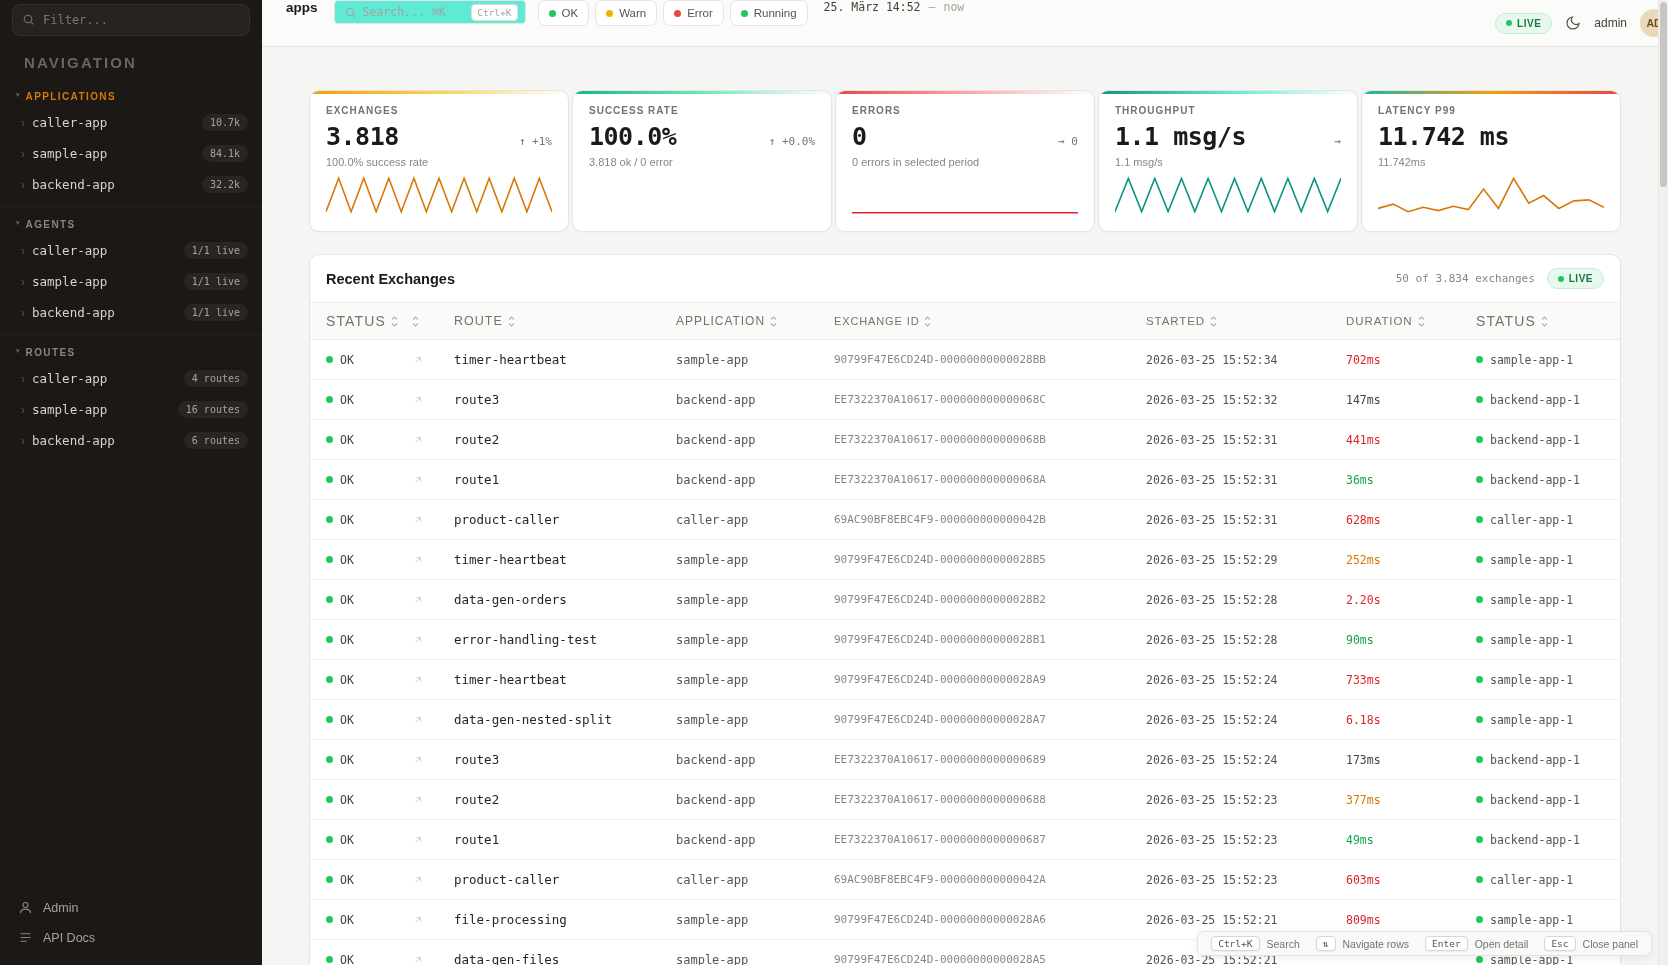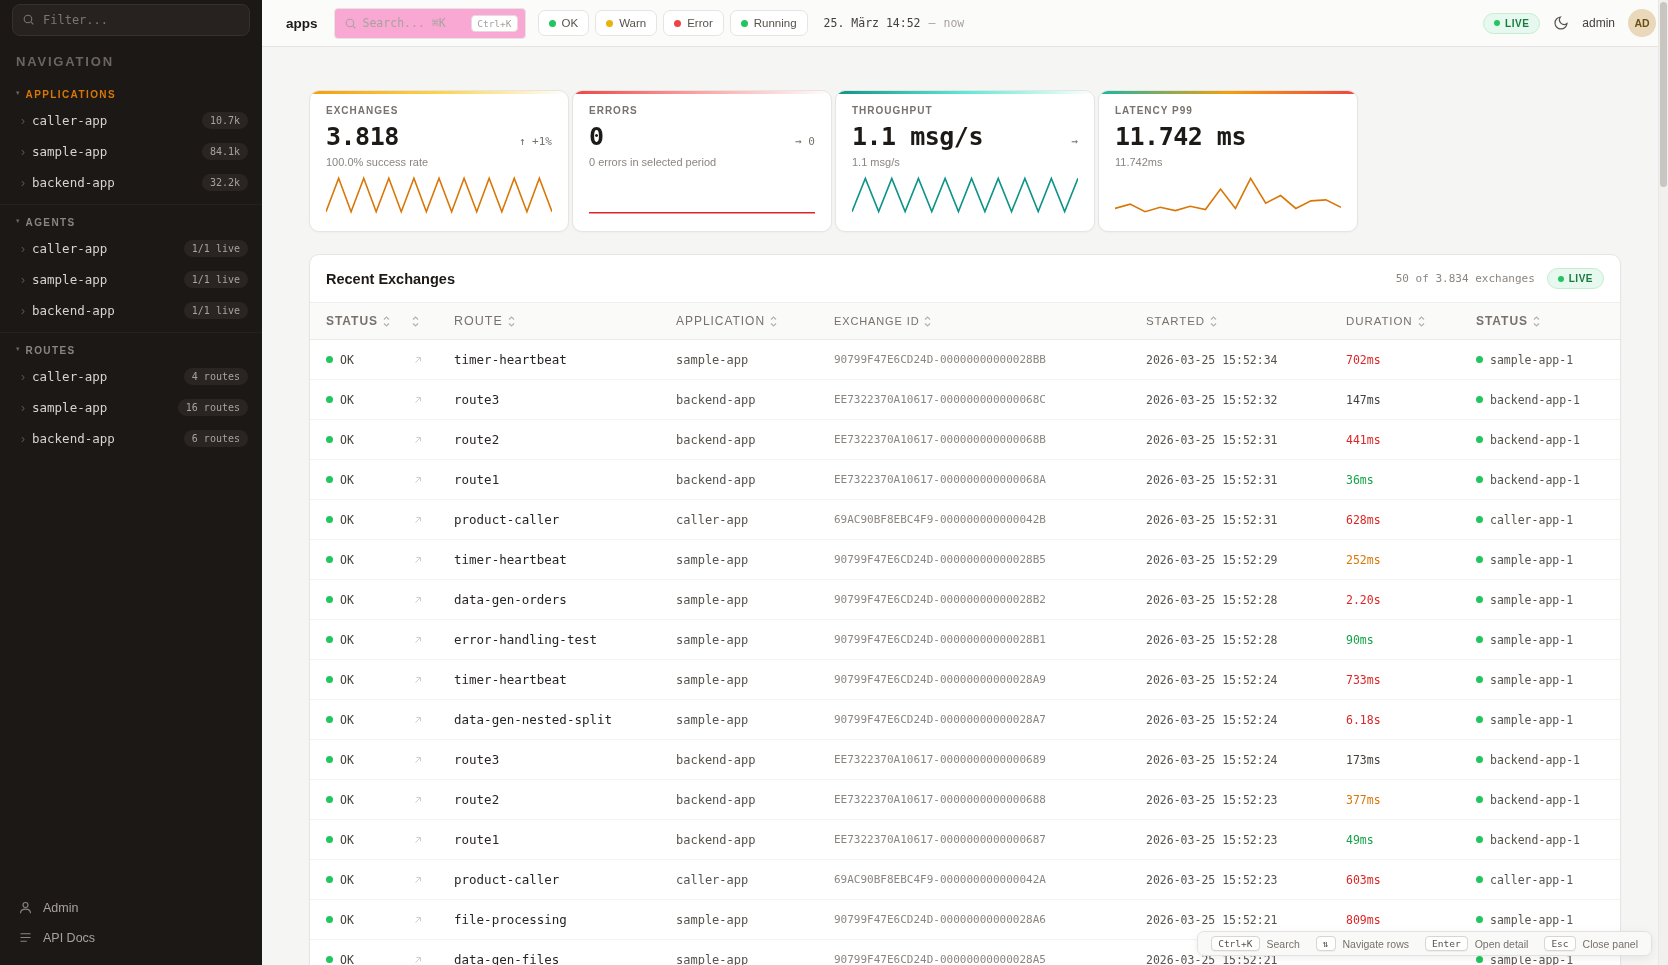--- a/index.html
+++ b/index.html
@@ -9,39 +9,39 @@
 
   
   .sidebar{width:262px;min-width:262px;background:#1b1816;display:flex;flex-direction:column;padding-bottom:20px}
   .logo-row{display:flex;align-items:center;gap:9px;padding:15px 16px 12px}
   .logo-name{font-family:"DejaVu Sans Mono","DejaVu Sans",monospace;font-weight:bold;font-size:16px;color:#e08b0c;letter-spacing:.3px}
   .logo-ver{font-family:"DejaVu Sans Mono","DejaVu Sans",monospace;font-size:10.5px;color:#7b756f}
   .filter-wrap{margin:4px 12px 12px;position:relative}
   .filter-wrap svg{position:absolute;left:10px;top:9px;color:#7b756f}
   .filter-input{width:100%;height:32px;background:#272220;border:1px solid #36302c;border-radius:8px;padding:0 10px 0 30px;color:#d6d3d1;font:12px "DejaVu Sans Mono","DejaVu Sans",monospace;outline:none}
   .filter-input::placeholder{color:#7b756f}
-  .nav-label{font-size:13px;letter-spacing:.14em;color:#6b6560;padding:6px 16px 2px;font-weight:bold}
+  .nav-label{font-size:15px;letter-spacing:.14em;color:#6b6560;padding:6px 24px 2px;font-weight:bold}
   .sb-section{padding-top:4px;margin-top:6px}
   .sb-section + .sb-section{border-top:1px solid #262120}
   .sb-section-head{display:flex;align-items:flex-start;gap:6px;padding:8px 16px 5px;cursor:pointer}
   .sb-caret{color:#6b6560;font-size:7px}
   .sb-section-title{font-size:10px;letter-spacing:.14em;font-weight:bold}
   .sb-item{display:flex;align-items:center;gap:7px;padding:7px 14px 7px 21px;cursor:pointer}
   .sb-chev{color:#57534e;font-size:12px;line-height:1}
   .sb-item-label{font:12.5px "DejaVu Sans Mono","DejaVu Sans",monospace;color:#d6d3d1;flex:1}
   .sb-badge{font:10px "DejaVu Sans Mono","DejaVu Sans",monospace;color:#a8a29e;background:#2a2523;border-radius:999px;padding:3px 8px;white-space:nowrap}
   .sb-footer{margin-top:auto;padding:0 18px;display:flex;flex-direction:column;gap:15px}
   .sb-foot-item{display:flex;align-items:center;gap:10px;color:#a8a29e;font-size:12.5px;cursor:pointer}
   .sb-foot-item svg{color:#8a8580}
 
   
   .main{flex:1;min-width:0;display:flex;flex-direction:column;background:#f5f5f4;position:relative}
-  .topbar{height:47px;min-height:47px;background:#fbfbfa;border-bottom:1px solid #e7e5e4;display:flex;align-items:center;gap:12px;padding:0 12px 0 24px}
+  .topbar{height:47px;min-height:47px;background:#fbfbfa;border-bottom:1px solid #e7e5e4;display:flex;gap:12px;padding:0 0 0 24px}
   .ctx{font-size:13.5px;font-weight:bold;color:#1c1917;margin-right:4px;cursor:pointer}
-  .search{display:flex;align-items:center;gap:6px;background:#f9a8d4;border:1px solid #e7e5e4;border-radius:4px;height:31px;padding:0 7px 0 9px;width:192px;cursor:text}
+  .search{display:flex;align-items:center;gap:6px;background:#5eead4;border:1px solid #e7e5e4;border-radius:4px;height:24px;padding:0 7px 0 9px;width:192px;cursor:text}
   .search svg{color:#a8a29e;flex:none}
   .search input{border:0;background:transparent;outline:0;flex:1;min-width:0;font:11.5px "DejaVu Sans Mono","DejaVu Sans",monospace;color:#44403c}
   .search input::placeholder{color:#a8a29e}
   .kbd{font:9.5px "DejaVu Sans Mono","DejaVu Sans",monospace;color:#a8a29e;border:1px solid #e0dedd;background:#fff;border-radius:4px;padding:2px 5px;white-space:nowrap}
   .chips{display:flex;gap:6px}
   .chip{display:flex;align-items:center;gap:6px;background:#fff;border:1px solid #e7e5e4;border-radius:7px;height:26px;padding:0 10px;font:11.5px "Liberation Sans",sans-serif;color:#57534e;cursor:pointer}
   .chip-dot{width:7px;height:7px;border-radius:50%;flex:none}
   .ranges{display:flex;background:#efeeec;border-radius:8px;padding:2px;gap:1px}
   .range{border:1px solid transparent;background:transparent;border-radius:6px;height:25px;padding:0 11px;font:11.5px "Liberation Sans",sans-serif;color:#78716c;cursor:pointer}
   .range.active{background:#fff;color:#1c1917;font-weight:bold;border:1px solid #e4e2e0;box-shadow:0 1px 2px rgba(0,0,0,.08)}
@@ -67,21 +67,21 @@
   .stat-sub{font-size:11px;color:#8a8580;margin-top:5px;white-space:nowrap}
   .stat-spark{height:40px;margin-top:7px}
 
   
   .table-card{margin-top:22px;background:#fff;border:1px solid #e7e5e4;border-radius:10px;box-shadow:0 1px 2px rgba(0,0,0,.03);overflow:hidden}
   .table-head{display:flex;align-items:center;padding:13px 16px}
   .table-head h2{font-size:14.5px;font-weight:bold;color:#1c1917}
   .table-head-right{margin-left:auto;display:flex;align-items:center;gap:12px}
   .count{font:11px "DejaVu Sans Mono","DejaVu Sans",monospace;color:#8a8580}
   .thead{display:flex;align-items:center;background:#fafaf9;border-top:1px solid #f0efee;border-bottom:1px solid #eceae8;height:38px;padding:0 16px}
-  .th{display:flex;align-items:center;gap:5px;font-size:12px;font-weight:bold;letter-spacing:.08em;color:#78716c;cursor:pointer}
+  .th{display:flex;align-items:center;gap:5px;font-size:14px;font-weight:normal;letter-spacing:.08em;color:#78716c;cursor:pointer}
   .tr{display:flex;align-items:center;height:40px;border-bottom:1px solid #f4f3f1;padding:0 16px;cursor:pointer}
   .td{display:flex;align-items:center;gap:7px;overflow:hidden;white-space:nowrap}
   .c-status{width:86px;flex:none}
   .c-expand{width:42px;flex:none}
   .c-route{width:222px;flex:none;font:12.5px "DejaVu Sans Mono","DejaVu Sans",monospace;color:#292524}
   .c-app{width:158px;flex:none;font:12px "DejaVu Sans Mono","DejaVu Sans",monospace;color:#57534e}
   .c-exid{width:312px;flex:none;font:11px "DejaVu Sans Mono","DejaVu Sans",monospace;color:#8a8580}
   .c-started{width:200px;flex:none;font:11.5px "DejaVu Sans Mono","DejaVu Sans",monospace;color:#57534e}
   .c-dur{width:130px;flex:none;font:11.5px "DejaVu Sans Mono","DejaVu Sans",monospace;color:#44403c}
   .c-agent{flex:1;min-width:0}
@@ -278,20 +278,30 @@
             <div class="stat-valrow">
               <span class="stat-value">3.818</span>
               <span class="stat-trend">↑ +1%</span>
             </div>
             <div class="stat-sub">100.0% success rate</div>
             <div class="stat-spark"><svg viewBox="0 0 100 36" preserveAspectRatio="none" width="100%" height="100%">
                 <polyline points="0.0,33.0 5.6,3.0 11.1,33.0 16.7,3.0 22.2,33.0 27.8,3.0 33.3,33.0 38.9,3.0 44.4,33.0 50.0,3.0 55.6,33.0 61.1,3.0 66.7,33.0 72.2,3.0 77.8,33.0 83.3,3.0 88.9,33.0 94.4,3.0 100.0,33.0" fill="none" stroke="#d97706" stroke-width="1.6" vector-effect="non-scaling-stroke"></polyline>
               </svg></div>
           </div>
           <div class="stat-card">
+            <div class="stat-bar" style="background: linear-gradient(90deg, rgb(16, 185, 129), rgb(110, 231, 183), rgba(110, 231, 183, 0));"></div>
+            <div class="stat-title">SUCCESS RATE</div>
+            <div class="stat-valrow">
+              <span class="stat-value">100.0%</span>
+              <span class="stat-trend">↑ +0.0%</span>
+            </div>
+            <div class="stat-sub">3.818 ok / 0 error</div>
+            <div class="stat-spark"></div>
+          </div>
+          <div class="stat-card">
             <div class="stat-bar" style="background: linear-gradient(90deg, rgb(239, 68, 68), rgb(252, 165, 165), rgba(252, 165, 165, 0));"></div>
             <div class="stat-title">ERRORS</div>
             <div class="stat-valrow">
               <span class="stat-value">0</span>
               <span class="stat-trend">→ 0</span>
             </div>
             <div class="stat-sub">0 errors in selected period</div>
             <div class="stat-spark"><svg viewBox="0 0 100 36" preserveAspectRatio="none" width="100%" height="100%">
                 <polyline points="0.0,34.0 11.1,34.0 22.2,34.0 33.3,34.0 44.4,34.0 55.6,34.0 66.7,34.0 77.8,34.0 88.9,34.0 100.0,34.0" fill="none" stroke="#dc2626" stroke-width="1.6" vector-effect="non-scaling-stroke"></polyline>
               </svg></div>

